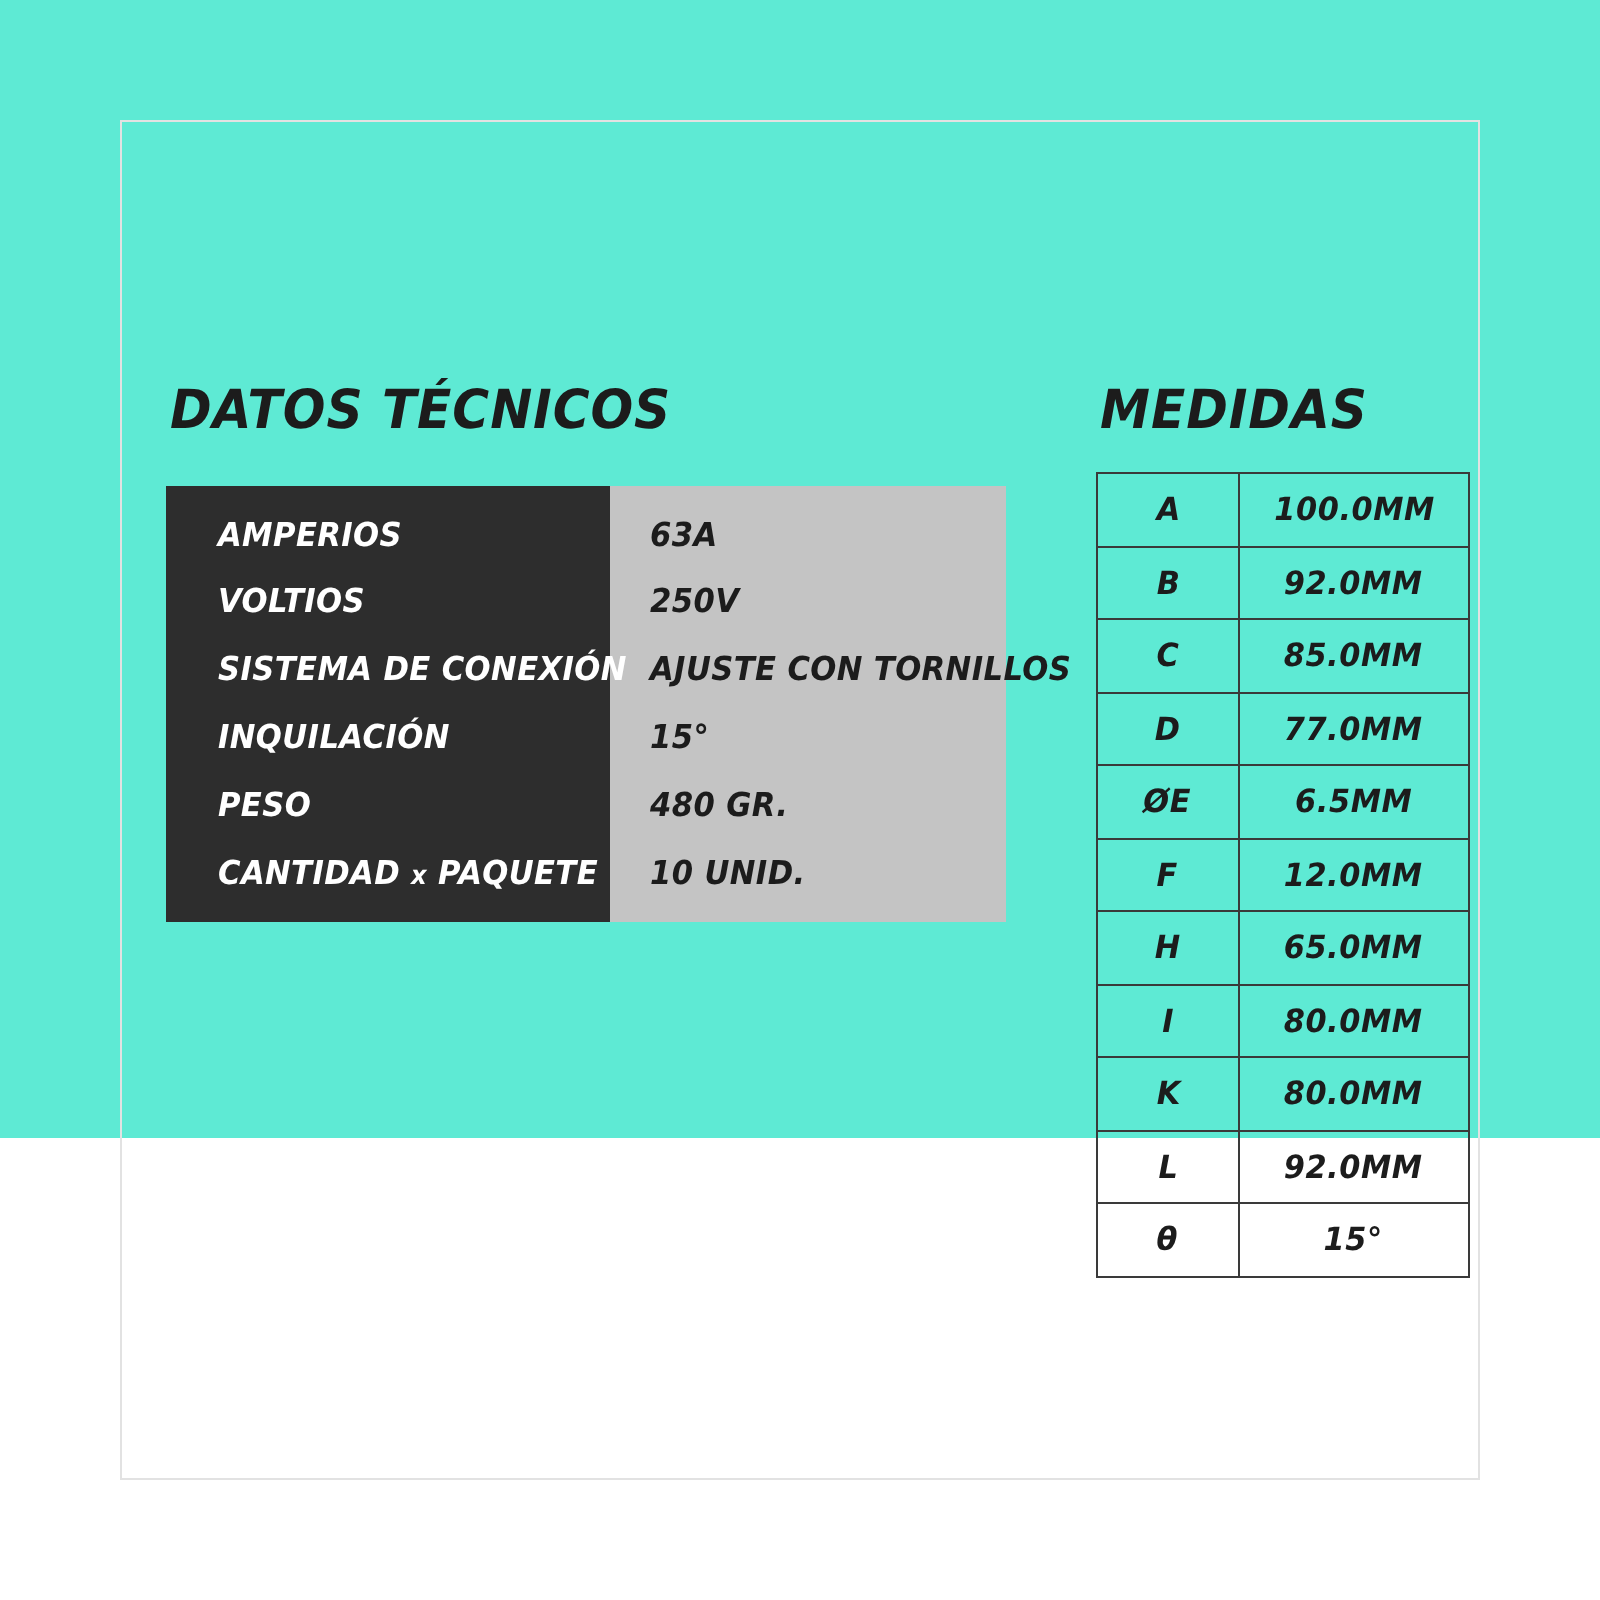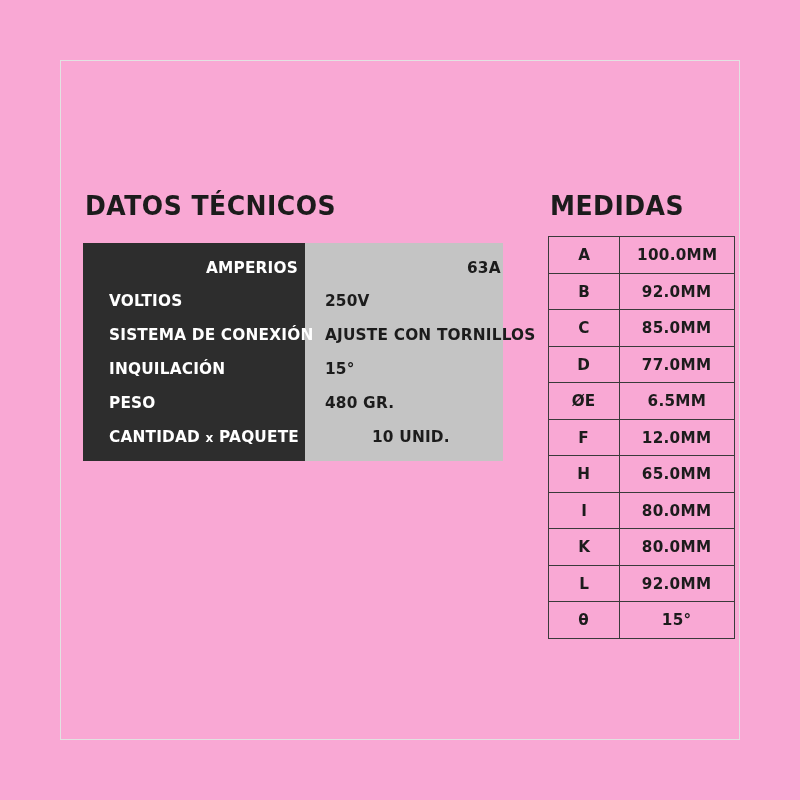--- a/index.html
+++ b/index.html
@@ -10,23 +10,24 @@
   body {
     width: 800px;
     height: 800px;
     font-family: "Liberation Sans", sans-serif;
     color: #222222;
     overflow: hidden;
   }
   .sheet {
     position: relative;
     width: 800px;
-    height: 800px;
-    background: #f9a8d4;
-    box-sizing: border-box;
+    height: 569px;
+    background: #5eead4;
+    box-sizing: border-box;
+    font-style: italic;
   }
   .frame {
     position: absolute;
     left: 60px;
     top: 60px;
     width: 680px;
     height: 680px;
     border: 1px solid #e2e2e2;
     box-sizing: border-box;
   }
@@ -70,22 +71,22 @@
     padding-left: 26px;
     box-sizing: border-box;
   }
   .tech-table td.value {
     width: 198px;
     background: #c4c4c4;
     color: #1c1c1c;
     padding-left: 20px;
     box-sizing: border-box;
   }
-  .tech-table tr:first-child td { padding-top: 8px; height: 40px; text-align: right; }
-  .tech-table tr:last-child td { padding-bottom: 8px; height: 42px; text-align: center; }
+  .tech-table tr:first-child td { padding-top: 8px; height: 40px; }
+  .tech-table tr:last-child td { padding-bottom: 8px; height: 42px; }
   .lbl-inner, .val-inner {
     display: inline-block;
     transform: scaleX(0.93);
     transform-origin: left center;
   }
   .small-x { font-size: 13px; text-transform: lowercase; }
 
   
   .meas-block {
     position: absolute;

